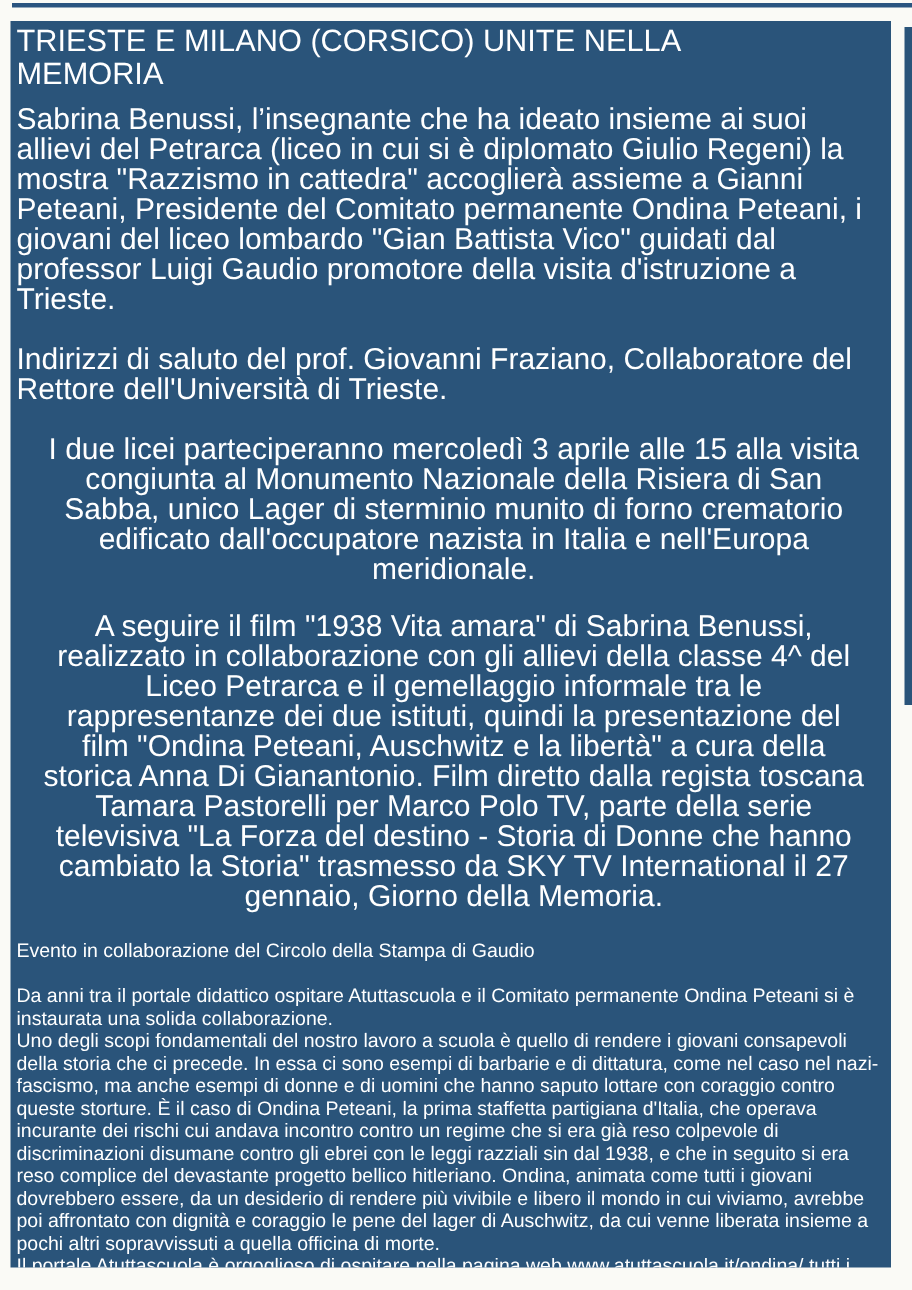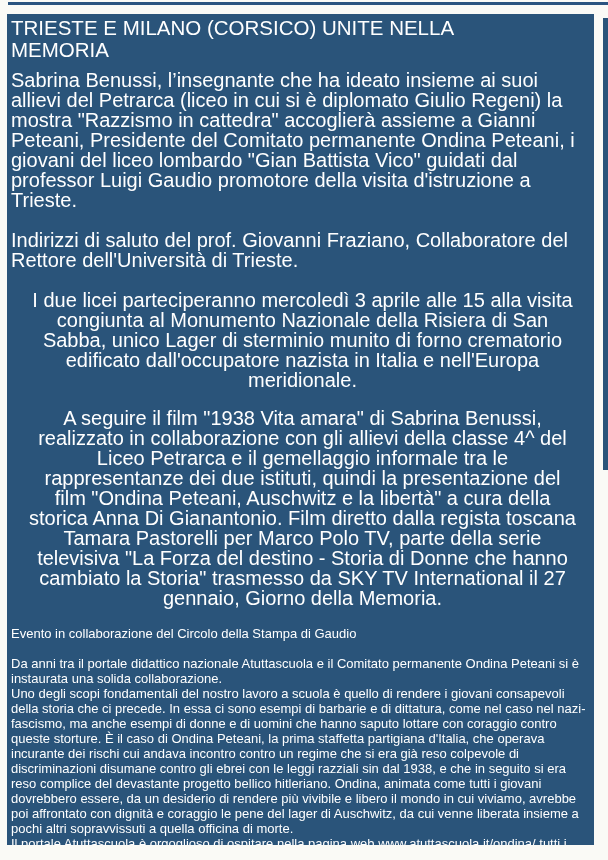--- a/index.html
+++ b/index.html
@@ -56,21 +56,21 @@
 <div class="content">
   <h1 class="title">TRIESTE E MILANO (CORSICO) UNITE NELLA MEMORIA</h1>
 
   <p class="lg">Sabrina Benussi, l’insegnante che ha ideato insieme ai suoi allievi del Petrarca (liceo in cui si è diplomato Giulio Regeni) la mostra "Razzismo in cattedra" accoglierà assieme a Gianni Peteani, Presidente del Comitato permanente Ondina Peteani, i giovani del liceo lombardo "Gian Battista Vico" guidati dal professor Luigi Gaudio promotore della visita d'istruzione a Trieste.</p>
   <p class="lg">Indirizzi di saluto del prof. Giovanni Fraziano, Collaboratore del Rettore dell'Università di Trieste.</p>
   <p class="lg tight">I due licei parteciperanno mercoledì 3 aprile alle 15 alla visita congiunta al Monumento Nazionale della Risiera di San Sabba, unico Lager di sterminio munito di forno crematorio edificato dall'occupatore nazista in Italia e nell'Europa meridionale.</p>
   <p class="lg tight">A seguire il film "1938 Vita amara" di Sabrina Benussi, realizzato in collaborazione con gli allievi della classe 4^ del Liceo Petrarca e il gemellaggio informale tra le rappresentanze dei due istituti, quindi la presentazione del film "Ondina Peteani, Auschwitz e la libertà" a cura della storica Anna Di Gianantonio. Film diretto dalla regista toscana Tamara Pastorelli per Marco Polo TV, parte della serie televisiva "La Forza del destino - Storia di Donne che hanno cambiato la Storia" trasmesso da SKY TV International il 27 gennaio, Giorno della Memoria.</p>
 
   <p class="sm sm-note">Evento in collaborazione del Circolo della Stampa di Gaudio</p>
 
-  <p class="sm sm-block">Da anni tra il portale didattico nazionale Atuttascuola e il Comitato permanente Ondina Peteani si è instaurata una solida collaborazione.</p>
+  <p class="sm sm-block">Da anni tra il portale didattico ospitare Atuttascuola e il Comitato permanente Ondina Peteani si è instaurata una solida collaborazione.</p>
   <p class="sm sm-block">Uno degli scopi fondamentali del nostro lavoro a scuola è quello di rendere i giovani consapevoli della storia che ci precede. In essa ci sono esempi di barbarie e di dittatura, come nel caso nel nazi-fascismo, ma anche esempi di donne e di uomini che hanno saputo lottare con coraggio contro queste storture. È il caso di Ondina Peteani, la prima staffetta partigiana d'Italia, che operava incurante dei rischi cui andava incontro contro un regime che si era già reso colpevole di discriminazioni disumane contro gli ebrei con le leggi razziali sin dal 1938, e che in seguito si era reso complice del devastante progetto bellico hitleriano. Ondina, animata come tutti i giovani dovrebbero essere, da un desiderio di rendere più vivibile e libero il mondo in cui viviamo, avrebbe poi affrontato con dignità e coraggio le pene del lager di Auschwitz, da cui venne liberata insieme a pochi altri sopravvissuti a quella officina di morte.</p>
   <p class="sm sm-block">Il portale Atuttascuola è orgoglioso di ospitare nella pagina web www.atuttascuola.it/ondina/ tutti i contributi, i video, gli audio e gli articoli che Gianni Peteani va realizzando in ricordo della madre e di chi, come lei, ha dato la vita per ideali così alti, che gli studenti e i giovani di oggi seriamente impegnati con se stessi trovano in sintonia con le proprie aspirazioni più profonde.</p>
 
   <div class="sig">
     <div>Luigi Gaudio</div>
     <div>dittatura di atuttascuola</div>
   </div>
 
   <div class="caret"></div>
 </div>

